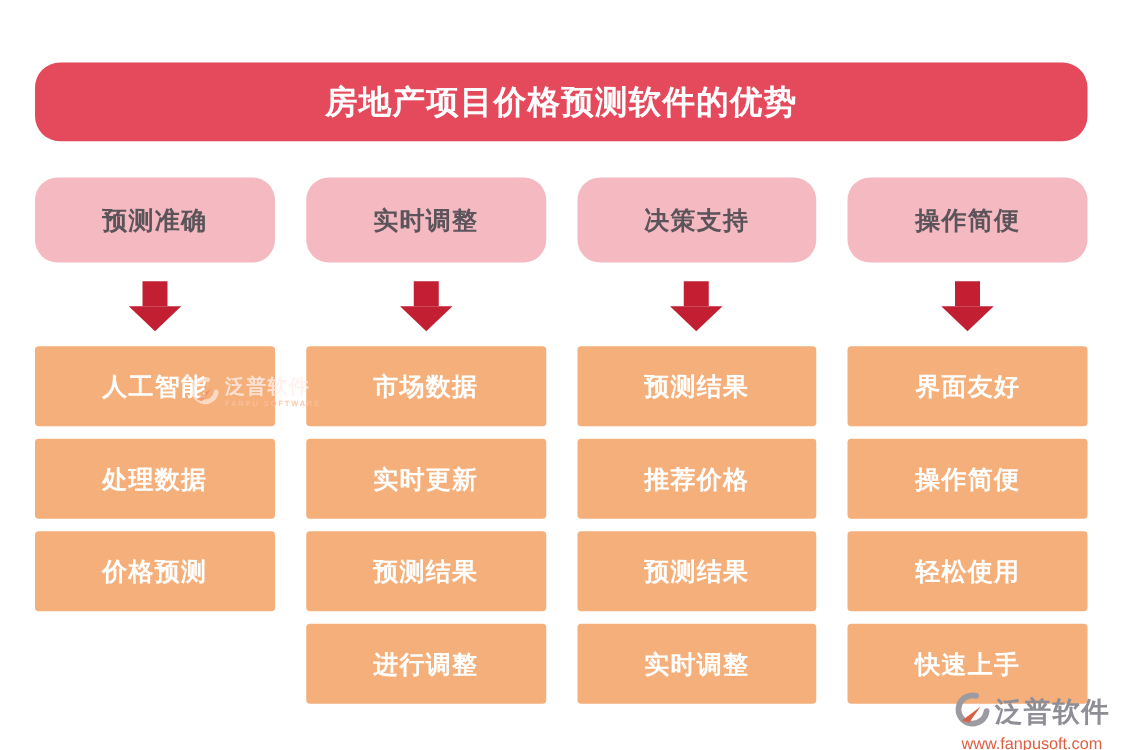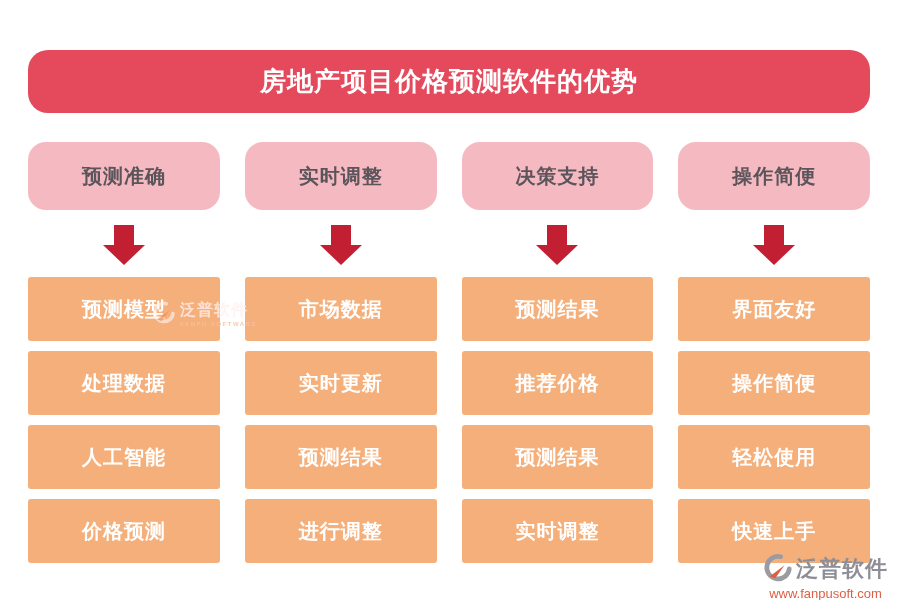--- a/index.html
+++ b/index.html
@@ -79,23 +79,22 @@
 </div>
 
 <div class="columns">
 
   <div class="column">
     <div class="pill">预测准确</div>
     <div class="arrow">
       <div class="arrow-stem"></div>
       <div class="arrow-head"></div>
     </div>
-    <div class="item">预测模型</div>
+    <div class="item">人工智能</div>
     <div class="item">处理数据</div>
-    <div class="item">人工智能</div>
     <div class="item">价格预测</div>
   </div>
 
   <div class="column">
     <div class="pill">实时调整</div>
     <div class="arrow">
       <div class="arrow-stem"></div>
       <div class="arrow-head"></div>
     </div>
     <div class="item">市场数据</div>

